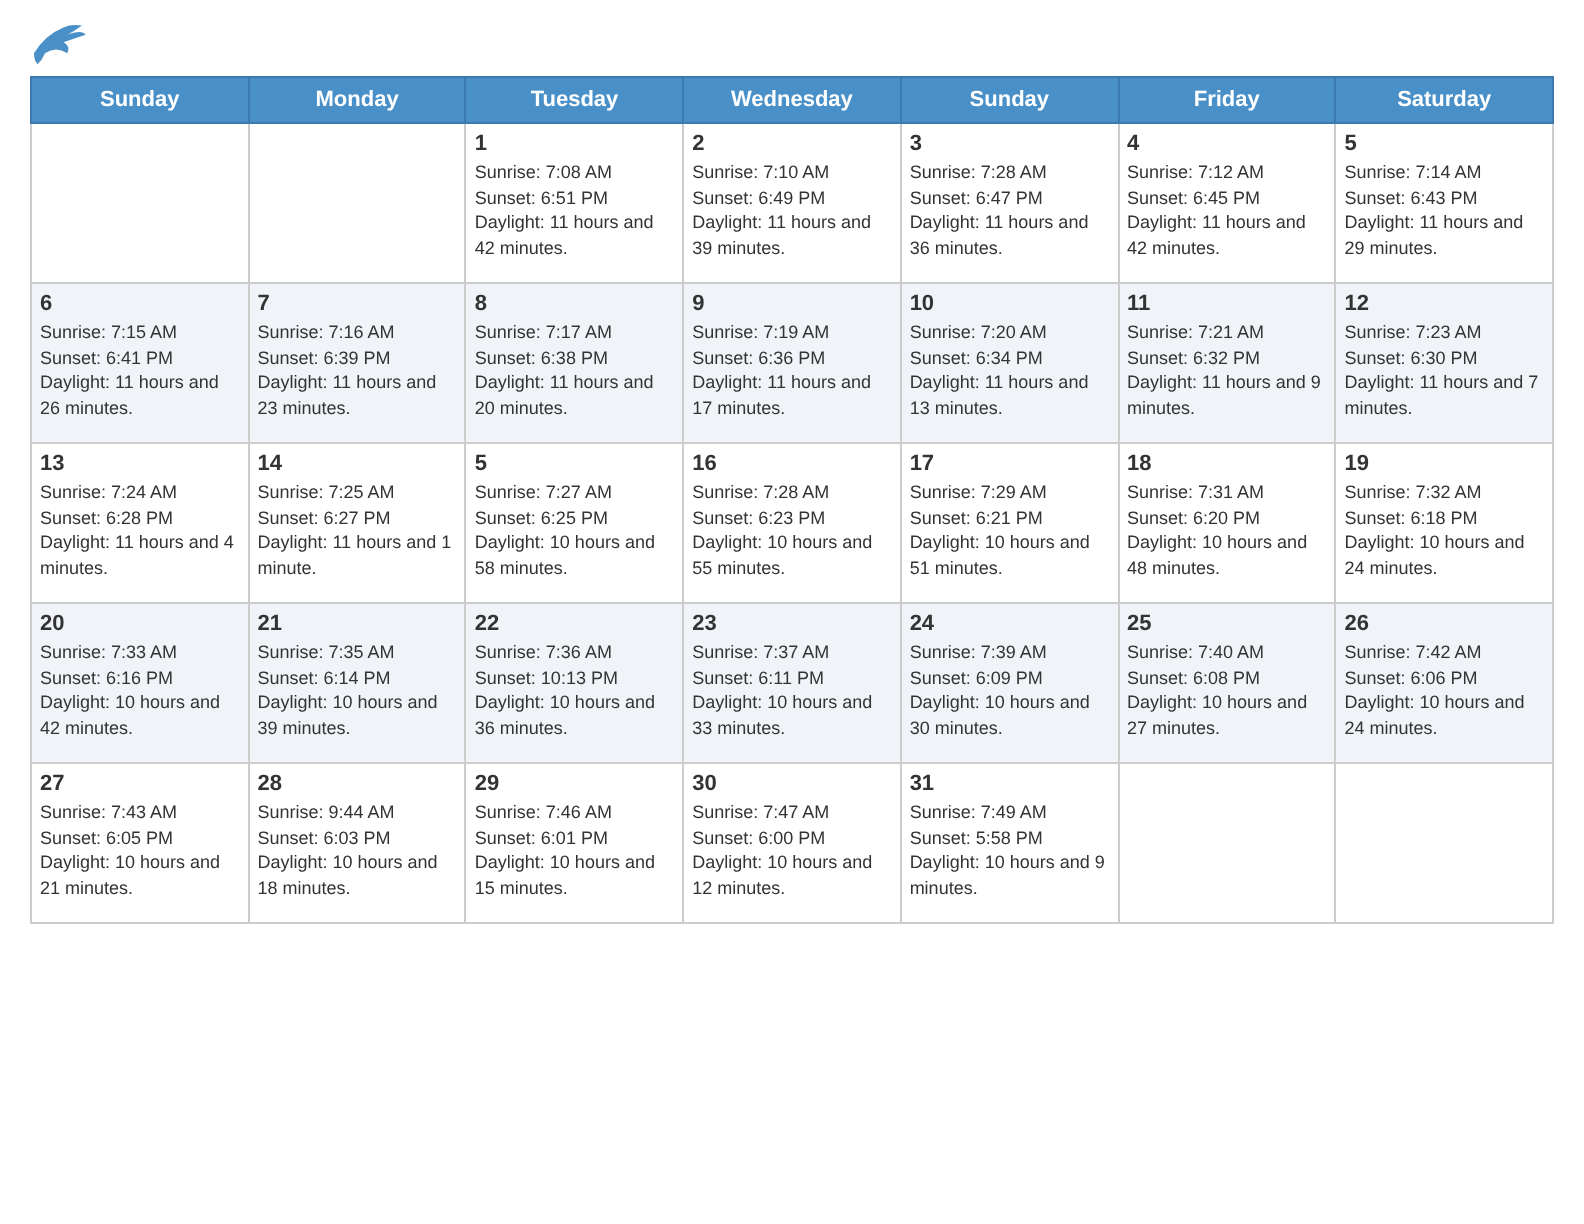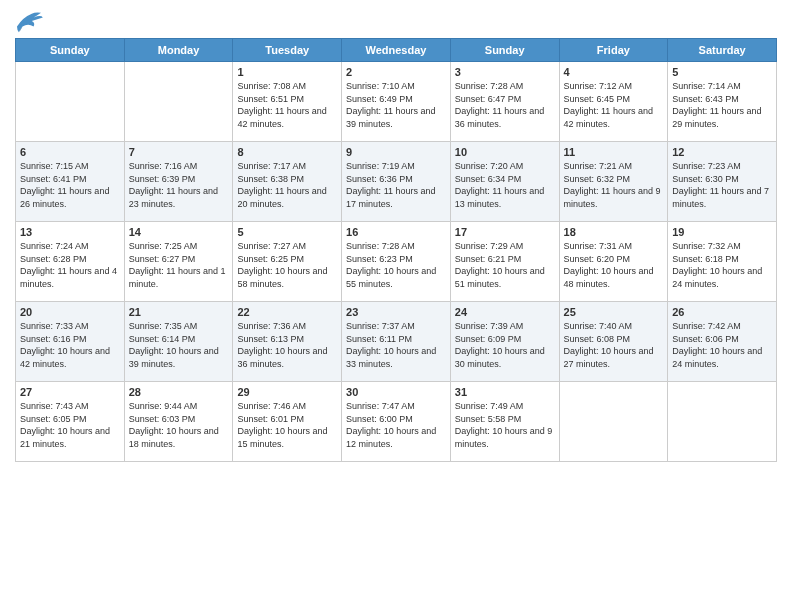--- a/index.html
+++ b/index.html
@@ -261,21 +261,21 @@
           </td>
           <td>
             <div class="day-number">21</div>
             <div class="day-info">Sunrise: 7:35 AM</div>
             <div class="day-info">Sunset: 6:14 PM</div>
             <div class="day-info">Daylight: 10 hours and 39 minutes.</div>
           </td>
           <td>
             <div class="day-number">22</div>
             <div class="day-info">Sunrise: 7:36 AM</div>
-            <div class="day-info">Sunset: 6:13 PM</div>
+            <div class="day-info">Sunset: 10:13 PM</div>
             <div class="day-info">Daylight: 10 hours and 36 minutes.</div>
           </td>
           <td>
             <div class="day-number">23</div>
             <div class="day-info">Sunrise: 7:37 AM</div>
             <div class="day-info">Sunset: 6:11 PM</div>
             <div class="day-info">Daylight: 10 hours and 33 minutes.</div>
           </td>
           <td>
             <div class="day-number">24</div>

